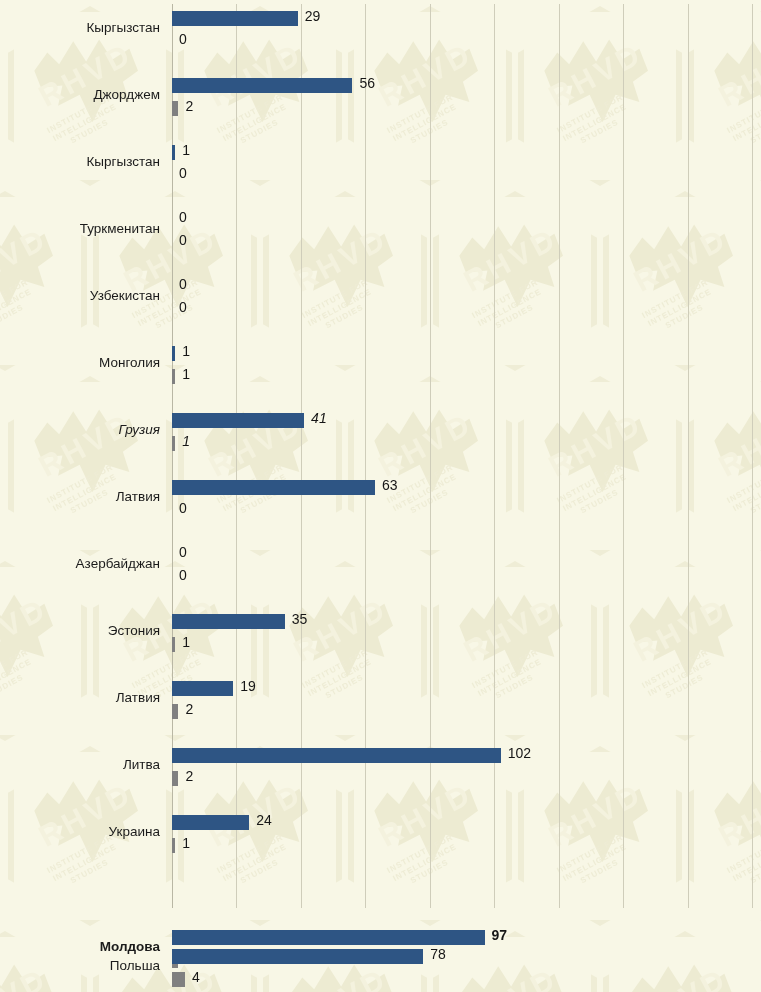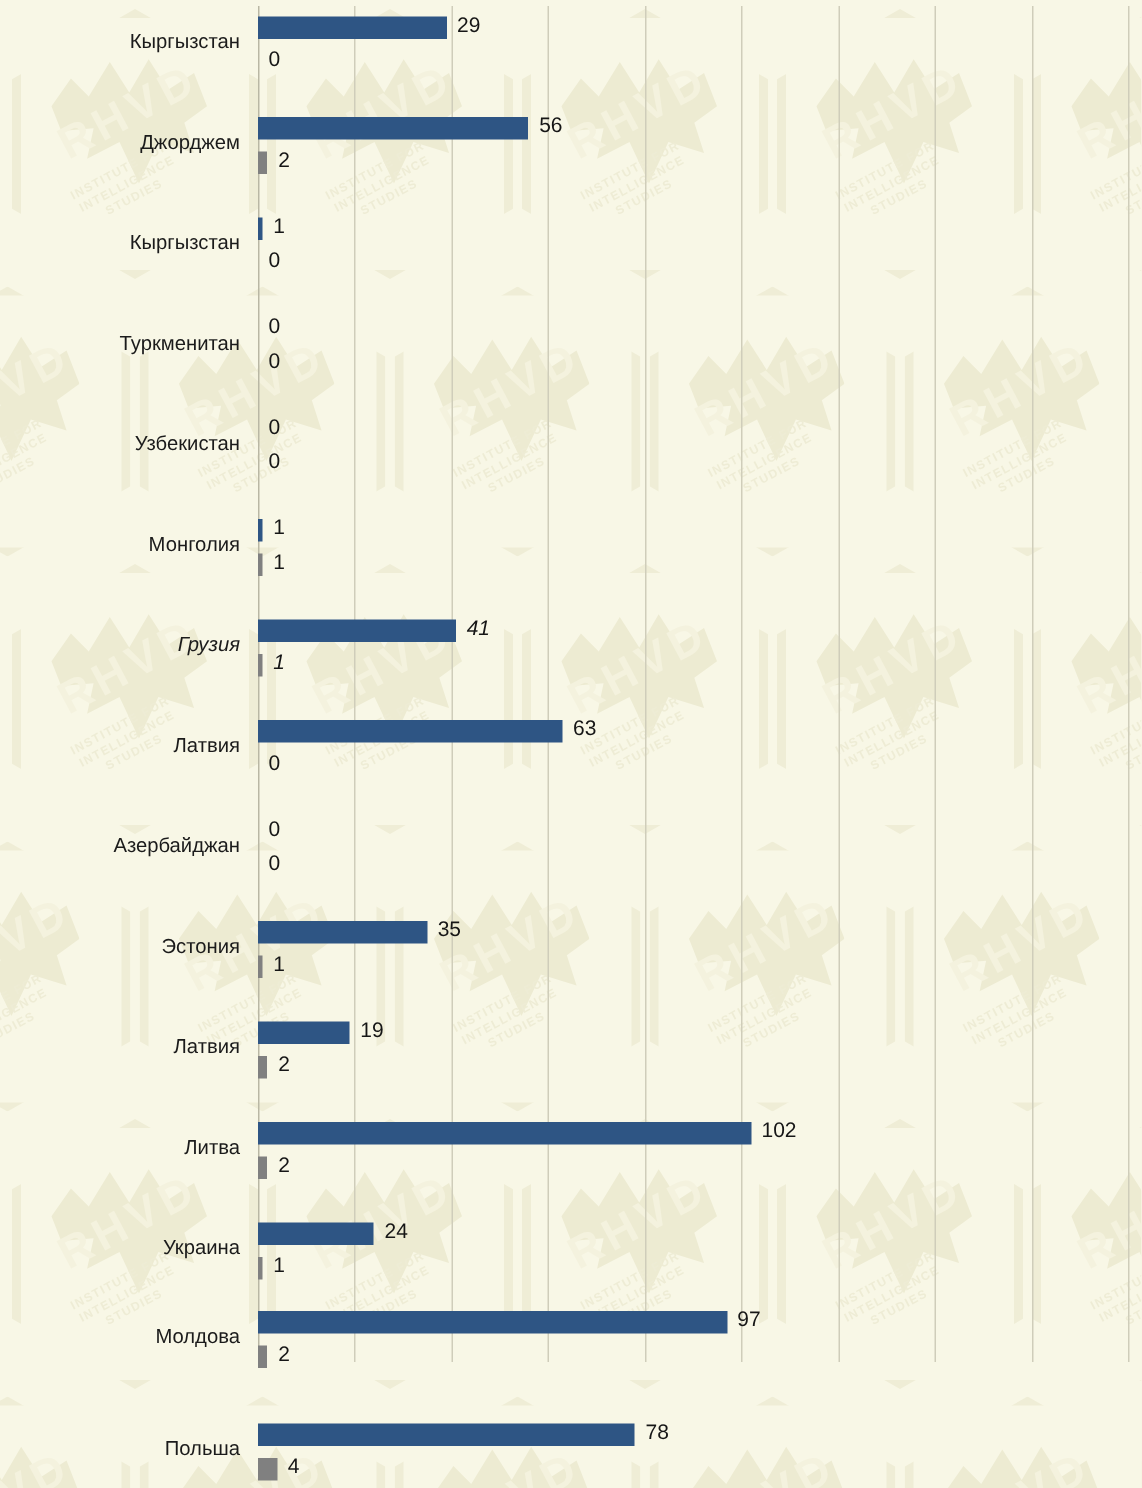--- a/index.html
+++ b/index.html
@@ -531,21 +531,21 @@
             <div class="bar-wrap indirect">
               <div class="bar indirect" style="width: 77.328px;"></div>
               <div class="bar-value" style="left: 84.328px;">24</div>
             </div>
             <div class="bar-wrap direct">
               <div class="bar direct" style="width: 3.222px;"></div>
               <div class="bar-value" style="left: 10.222px;">1</div>
             </div>
           </div>
         </div>
-        <div class="cat-row" style="top: 863px;">
+        <div class="cat-row" style="top: 919px; font-weight: bold;">
           <div class="cat-label">Молдова</div>
           <div class="bars">
             <div class="bar-wrap indirect">
               <div class="bar indirect" style="width: 312.534px;"></div>
               <div class="bar-value" style="left: 319.534px;">97</div>
             </div>
             <div class="bar-wrap direct">
               <div class="bar direct" style="width: 6.444px;"></div>
               <div class="bar-value" style="left: 13.444px;">2</div>
             </div>

